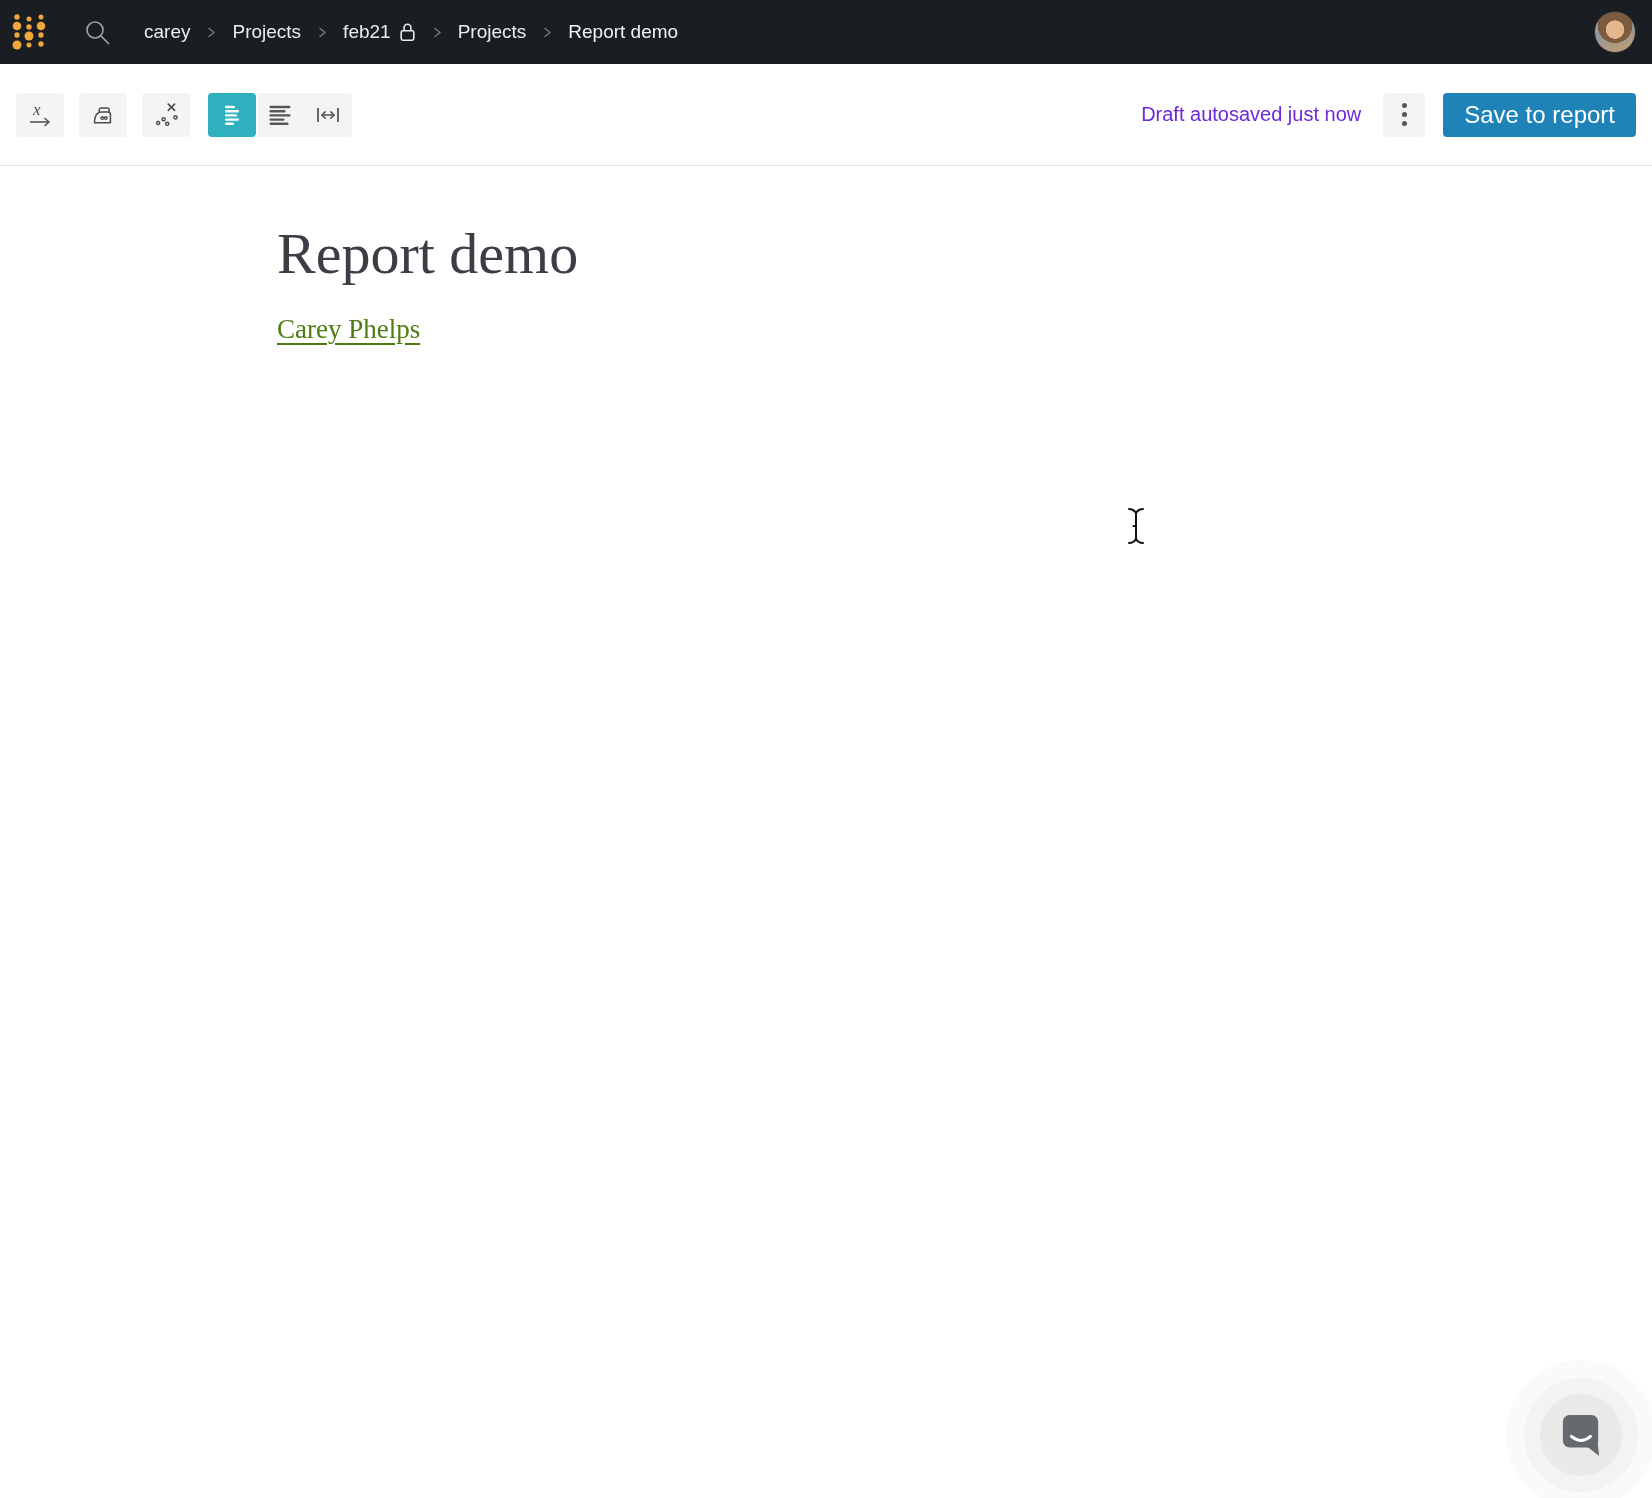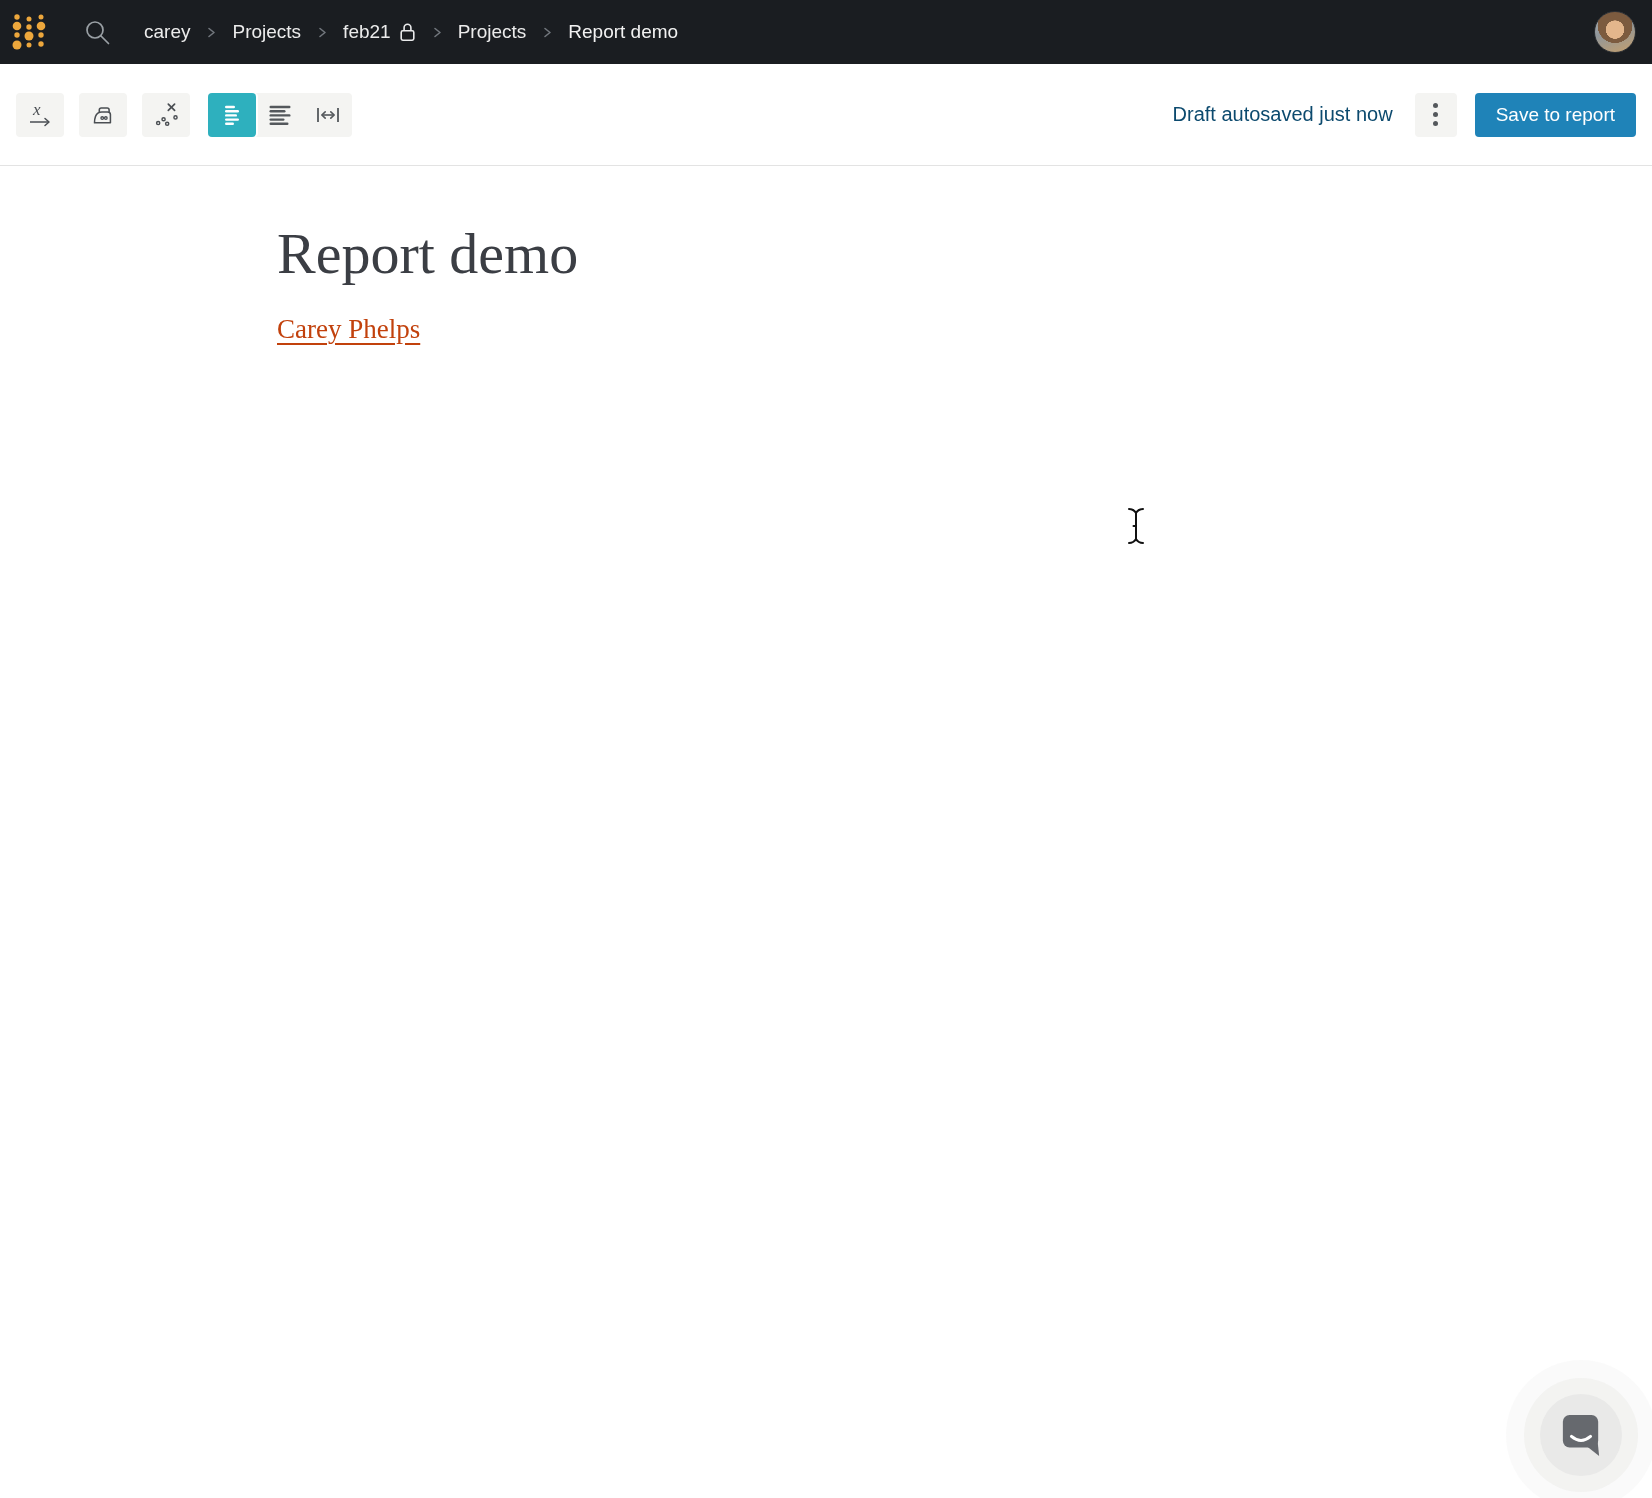--- a/index.html
+++ b/index.html
@@ -69,54 +69,54 @@
     border: none; background: transparent;
     display: flex; align-items: center; justify-content: center;
     padding: 0; cursor: pointer;
   }
   .seg.active {
     background: #2eb0be;
     border-radius: 4px;
     box-shadow: 2px 0 0 #ffffff;
   }
   .spacer { flex: 1; }
-  .autosave { font-size: 20px; color: #0c4a6e; margin-right: 22px; white-space: nowrap; margin-left: 28px; }
+  .autosave { font-size: 20px; color: #6d28d9; margin-right: 22px; white-space: nowrap; margin-left: 28px; }
   .kebab {
     width: 42px; height: 44px;
     border: none; border-radius: 4px;
     background: #f4f4f2;
     display: flex; flex-direction: column;
     align-items: center; justify-content: center; gap: 4px;
     cursor: pointer; margin-right: 18px;
   }
   .kebab i { width: 5px; height: 5px; border-radius: 50%; background: #54585c; }
   .save-btn {
     height: 44px; padding: 0 21px;
     background: #1f83b8; color: #ffffff;
     border: none; border-radius: 4px;
-    font-size: 19px; font-family: inherit;
+    font-size: 24px; font-family: inherit;
     cursor: pointer; white-space: nowrap;
   }
 
   
   .editor {
     padding: 55px 120px 0 277px;
     font-family: "Liberation Serif", "DejaVu Serif", serif;
   }
   .doc-title {
     font-size: 58px; font-weight: 400;
     color: #3b3e44; margin: 0; line-height: 1.15;
     cursor: text;
   }
   .placeholder { color: #a3a7ab; font-size: 27px; cursor: text; }
   .desc { margin-top: 29px; }
   .byline {
     display: block; width: fit-content;
     margin-top: 26px;
-    font-size: 27px; color: #c2410c;
+    font-size: 27px; color: #4d7c0f;
     text-decoration: underline;
     text-decoration-thickness: 1.5px;
     text-underline-offset: 5px;
     cursor: pointer;
   }
   .bodyph { margin-top: 26px; }
 
   
   .ibeam { position: absolute; left: 1126px; top: 506px; }
   .chat-btn {

